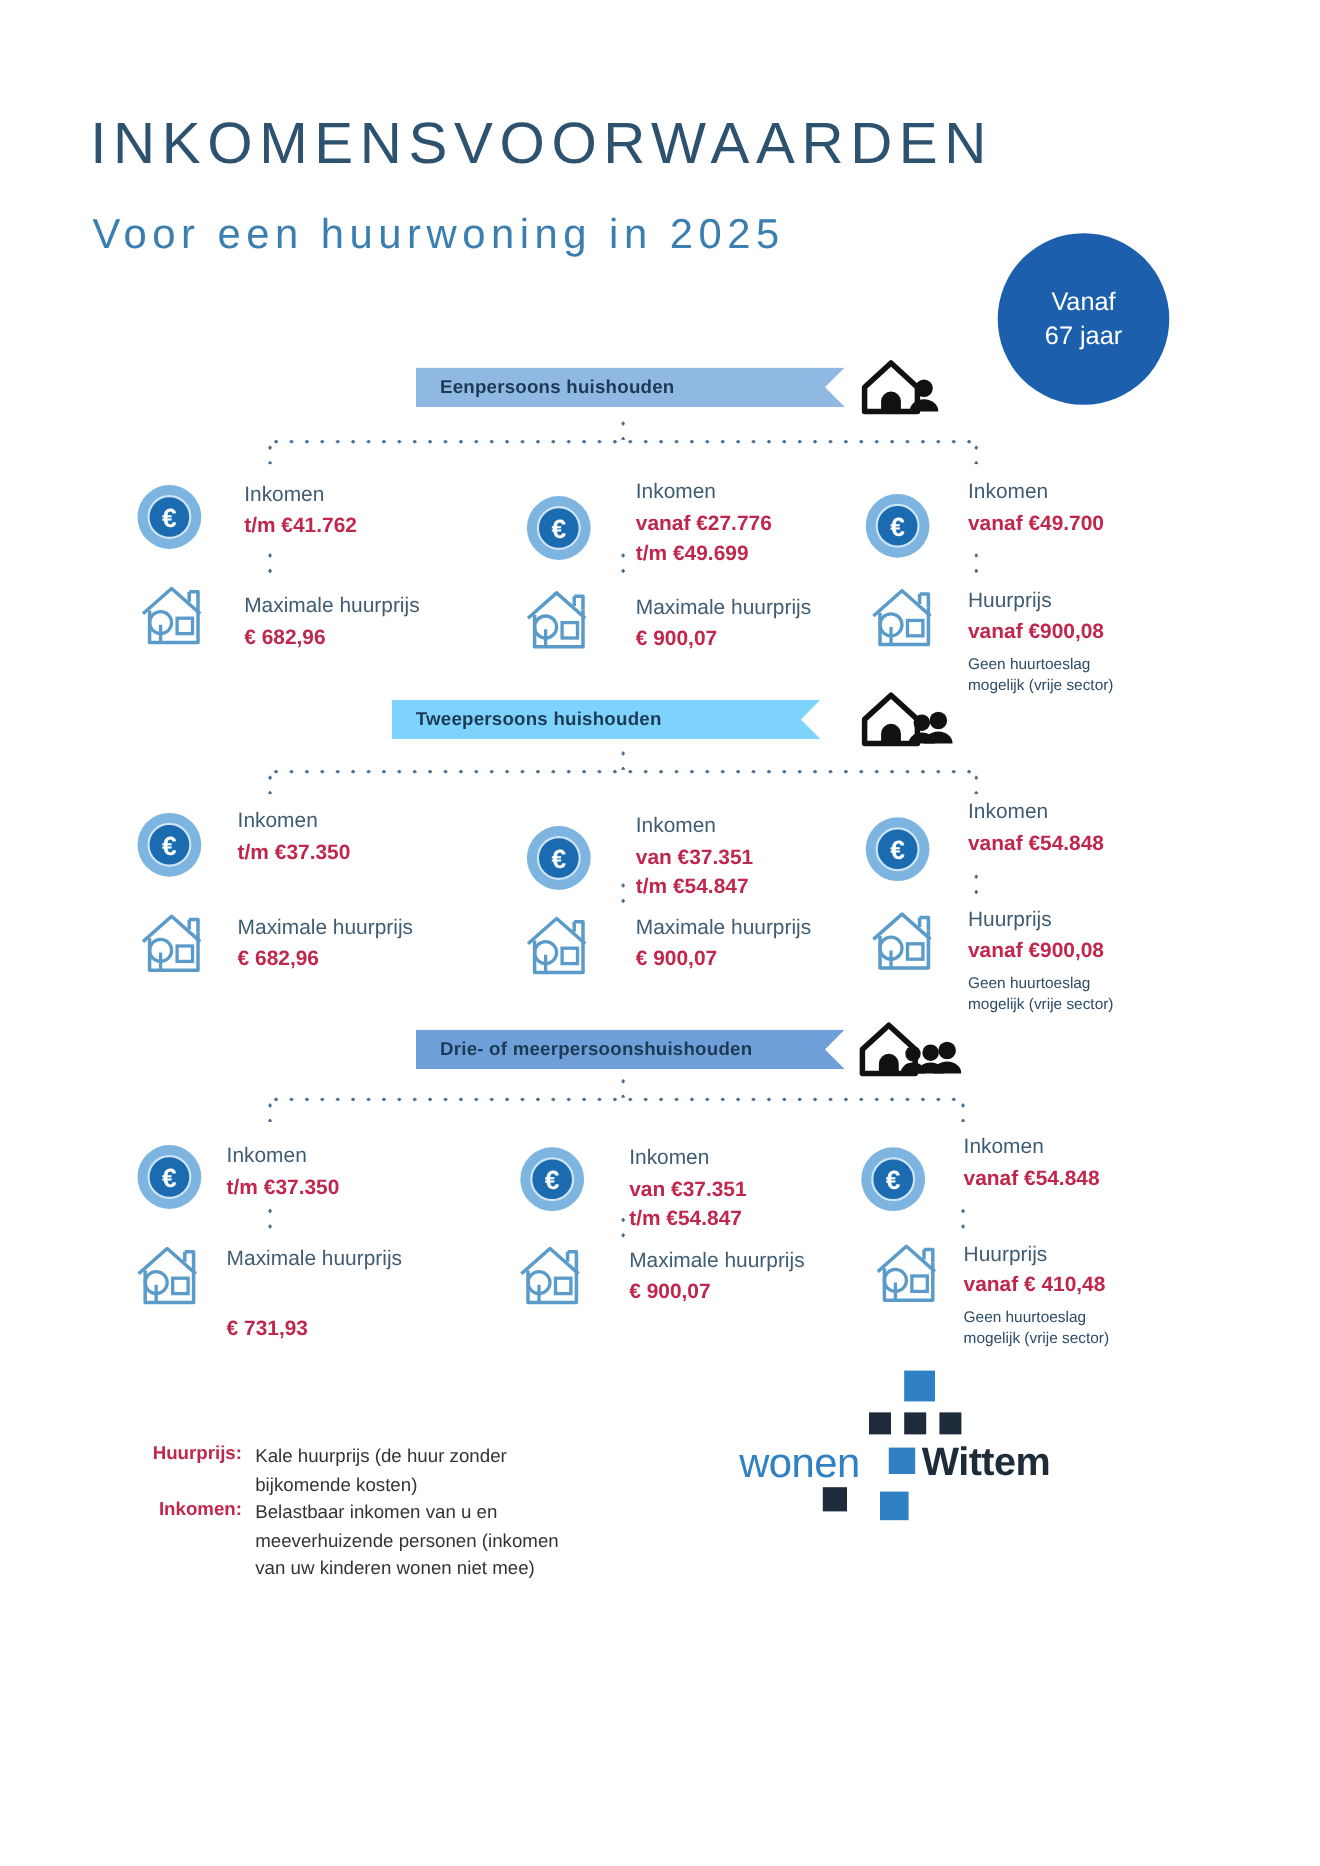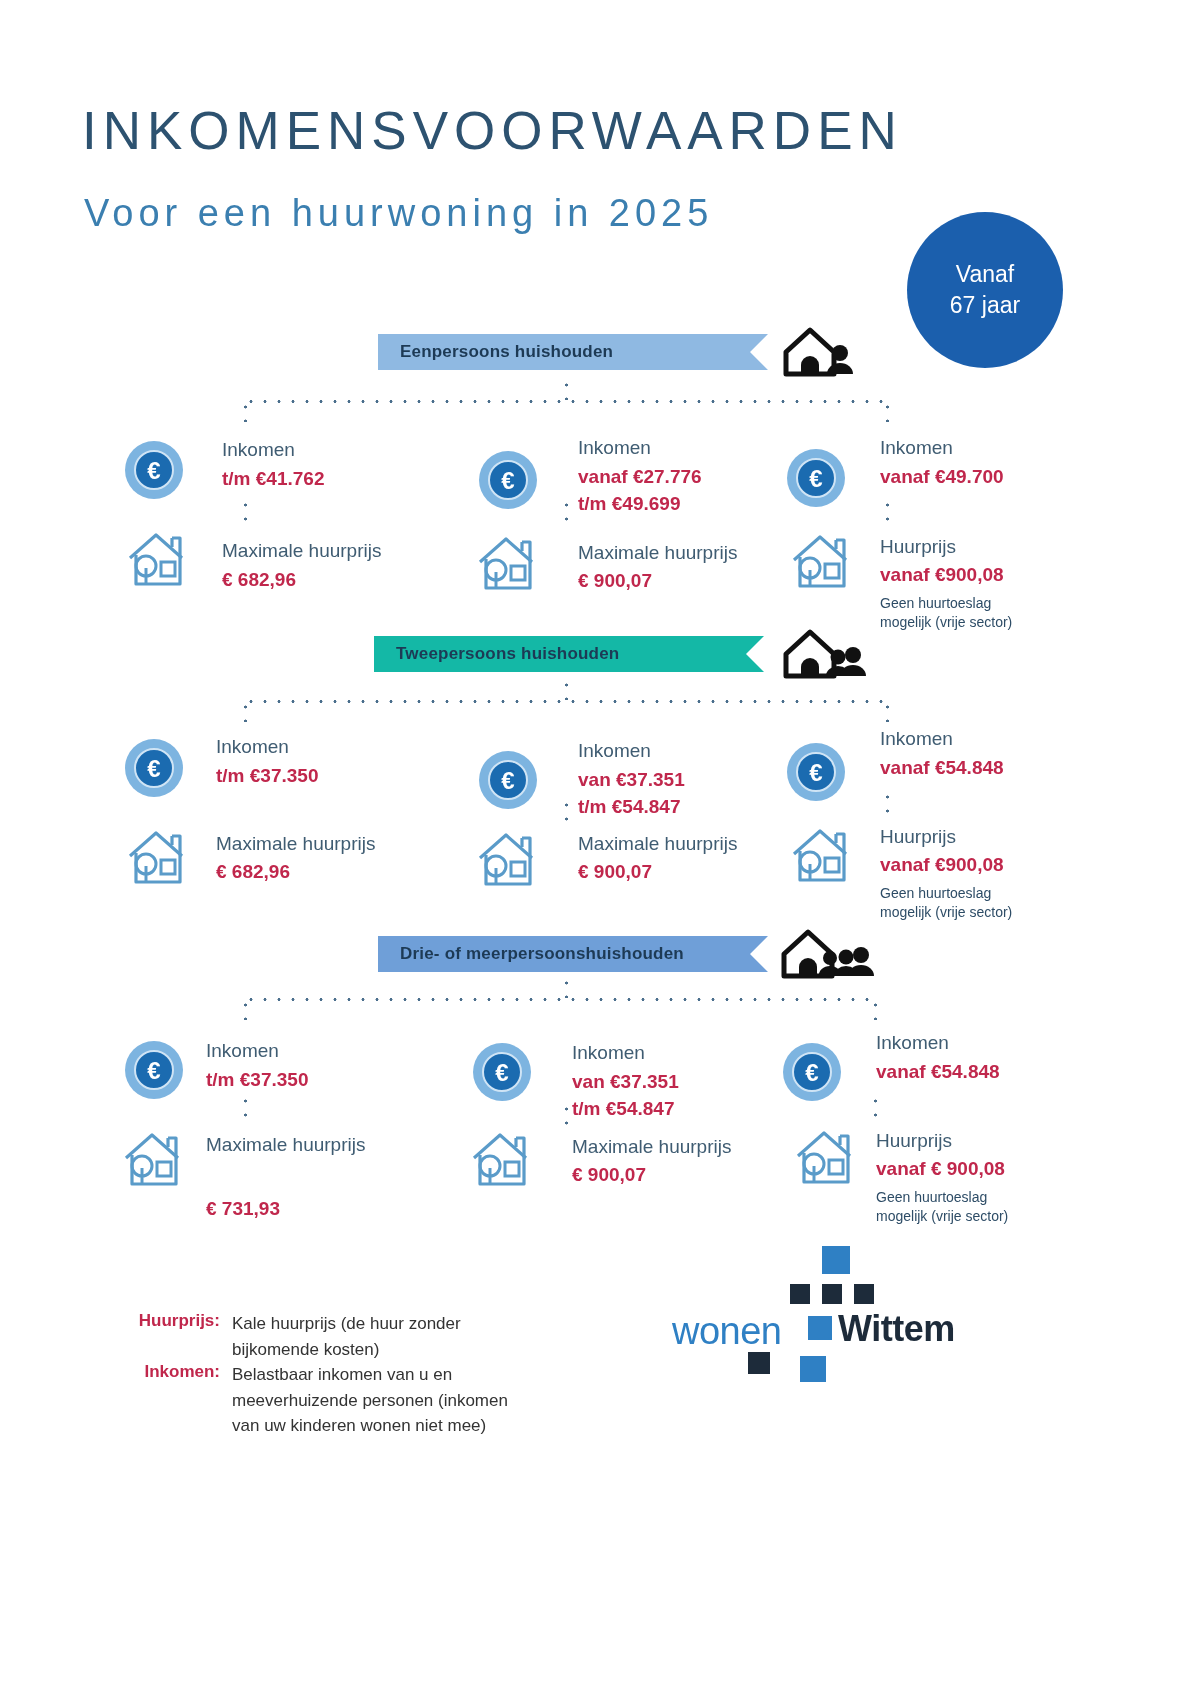--- a/index.html
+++ b/index.html
@@ -30,21 +30,21 @@
   
   .band{
     position:absolute;height:36px;
     display:flex;align-items:center;
     padding-left:22px;box-sizing:border-box;
     font-size:17px;font-weight:bold;color:#1d3a55;
     letter-spacing:.2px;
     clip-path:polygon(0 0,100% 0,calc(100% - 18px) 50%,100% 100%,0 100%);
   }
   .band.b1{left:378px;top:334px;width:390px;background:#8fb9e2;}
-  .band.b2{left:374px;top:636px;width:390px;background:#14b8a6;}
+  .band.b2{left:356px;top:636px;width:390px;background:#7dd3fc;}
   .band.b3{left:378px;top:936px;width:390px;background:#6f9fd8;}
   .band-icon{position:absolute;}
   
   .dotline{
     position:absolute;height:3px;
     background-image:radial-gradient(circle,#4a6e8c 1.4px,transparent 1.6px);
     background-size:14px 3px;background-repeat:repeat-x;
   }
   .dotvert{
     position:absolute;width:3px;
@@ -380,21 +380,21 @@
     <path d="M8 30 L34 7 L60 30" fill="none" stroke="#5a9bc9" stroke-width="3.2" stroke-linejoin="round"></path>
     <path d="M14 27 L14 56 L58 56 L58 22" fill="none" stroke="#5a9bc9" stroke-width="3.2" stroke-linejoin="round"></path>
     <path d="M50 10 L50 19" stroke="#5a9bc9" stroke-width="3.2"></path>
     <path d="M50 10 L58 10 L58 22" fill="none" stroke="#5a9bc9" stroke-width="3.2" stroke-linejoin="round"></path>
     <circle cx="24" cy="38" r="10" fill="none" stroke="#5a9bc9" stroke-width="3"></circle>
     <path d="M24 40 L24 56" stroke="#5a9bc9" stroke-width="3"></path>
     <rect x="39" y="34" width="14" height="14" fill="none" stroke="#5a9bc9" stroke-width="3"></rect>
   </svg>
 </div>
 <div class="lbl" style="left:876px;top:1130px;">Huurprijs</div>
-<div class="val" style="left:876px;top:1158px;">vanaf € 900,08</div>
+<div class="val" style="left:876px;top:1158px;">vanaf € 410,48</div>
 <div class="note" style="left:876px;top:1188px;">
   <div>Geen huurtoeslag</div>
   <div>mogelijk (vrije sector)</div>
 </div>
 
 <div class="lgkey" style="left:120px;top:1311px;">Huurprijs:</div>
 <div class="lgtxt" style="left:232px;top:1311px;">
   <div>Kale huurprijs (de huur zonder</div>
   <div>bijkomende kosten)</div>
 </div>

